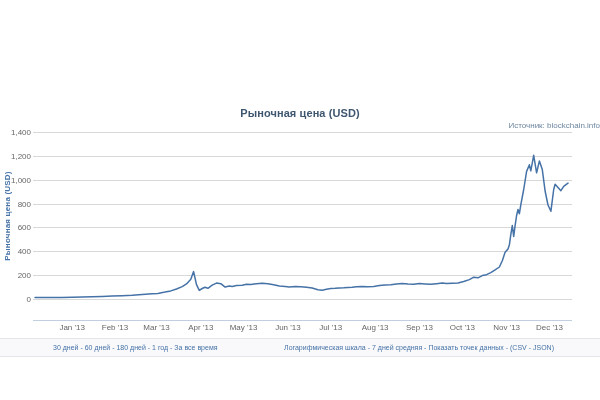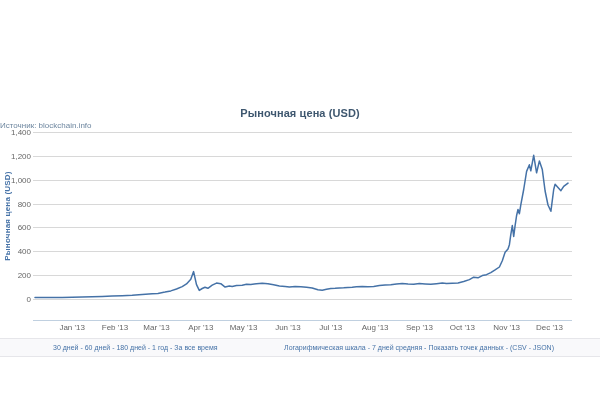--- a/index.html
+++ b/index.html
@@ -1,20 +1,20 @@
 <!DOCTYPE html>
 <html><head>
 <meta charset="utf-8">
 <style>
   html,body{margin:0;padding:0;background:#fff;}
   body{font-family:"Liberation Sans",sans-serif;}
   .stage{position:relative;width:600px;height:400px;background:#fff;overflow:hidden;margin-top:32px;}
   .chart-title{position:absolute;top:75px;left:0;width:600px;text-align:center;
     font-size:11px;font-weight:bold;color:#3E576F;letter-spacing:.1px;}
-  .chart-subtitle{position:absolute;top:89px;left:0;width:600px;text-align:left;
+  .chart-subtitle{position:absolute;top:89px;left:0;width:600px;text-align:right;
     font-size:8px;color:#6D869F;}
   #plot{position:absolute;top:0;left:0;}
   svg text{font-family:"Liberation Sans",sans-serif;}
   .ylab,.xlab{font-size:8px;fill:#666;}
   .yaxis-title{font-size:8px;font-weight:bold;fill:#4572A7;letter-spacing:.2px;}
   .footer{position:absolute;top:306px;left:0;width:600px;height:19px;
     background:#f9f9fb;border-top:1px solid #e6e6ea;border-bottom:1px solid #e6e6ea;
     display:flex;justify-content:space-between;align-items:center;
     padding:0 46px 0 53px;box-sizing:border-box;font-size:7px;color:#4572A7;}
   .footer a{color:#4572A7;text-decoration:none;cursor:pointer;white-space:nowrap;}

